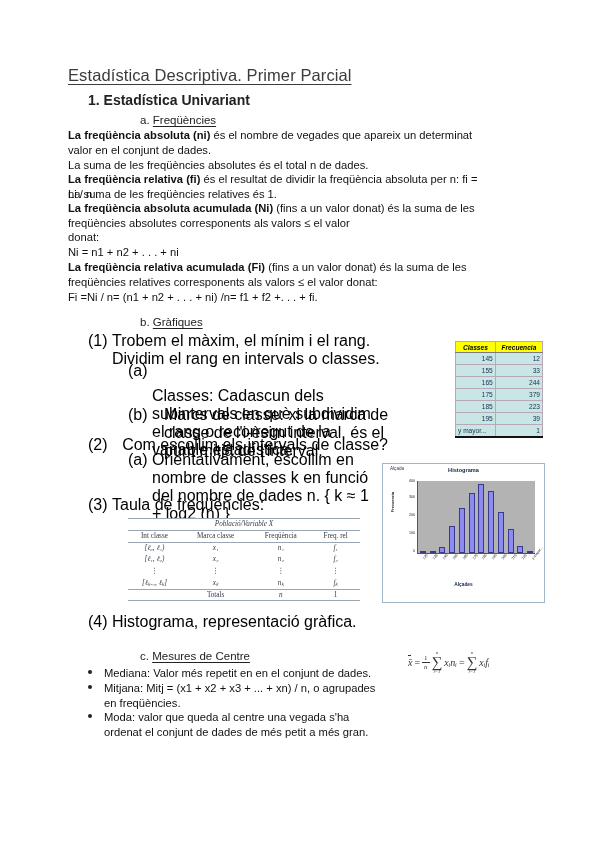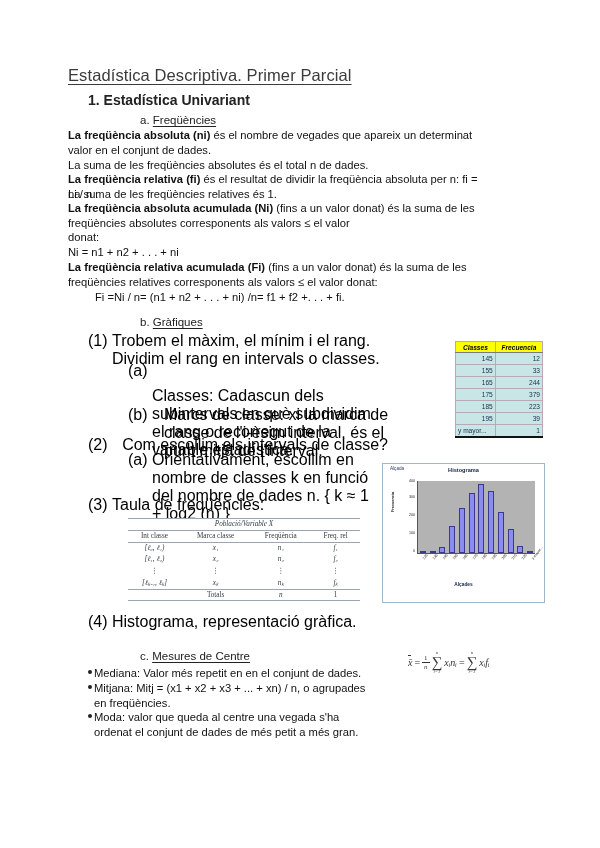--- a/index.html
+++ b/index.html
@@ -40,21 +40,21 @@
   }
   .para b{font-weight:bold;}
   #p1{top:128px;}
   #p2{top:158px;}
   #p3{top:172px;}
   #p4{top:187px;}
   #p5{top:201px;}
   #p6{top:230px;}
   #p7{top:245px;}
   #p8{top:260px;}
-  #p9{top:290px;margin-left:27px;}
+  #p9{top:290px;}
   .ol-n{position:absolute;text-align:left;}
   .ol-t{position:absolute;}
 
   #o1n{left:88px;top:332px;}
   #o1t{left:112px;top:332px;width:270px;}
   #o1an{left:128px;top:362px;}
   #o1at{left:152px;top:380px;width:225px;margin-top:7px;}
   #o1bn{left:128px;top:406px;}
   #o1bt{left:164px;top:406px;width:235px;}
   #o2n{left:88px;top:436px;}
@@ -67,21 +67,21 @@
   #o4t{left:112px;top:613px;width:280px;}
 
   
   .bul{
     position:absolute;left:88px;font-size:11.2px;line-height:14.6px;color:#111;
   }
   .bul .dot{
     position:absolute;left:0;top:4px;width:4px;height:4px;
     border-radius:50%;background:#222;
   }
-  .bul .bt{display:block;margin-left:6px;width:285px;}
+  .bul .bt{display:block;margin-left:16px;width:285px;}
   #b1{top:666px;}
   #b2{top:681px;}
   #b3{top:710px;}
 
   
   .xls{
     position:absolute;left:455px;top:341px;width:88px;
     border-collapse:collapse;font-size:6.6px;
     border:1px solid #7a7a7a;background:#cfeaea;
   }

